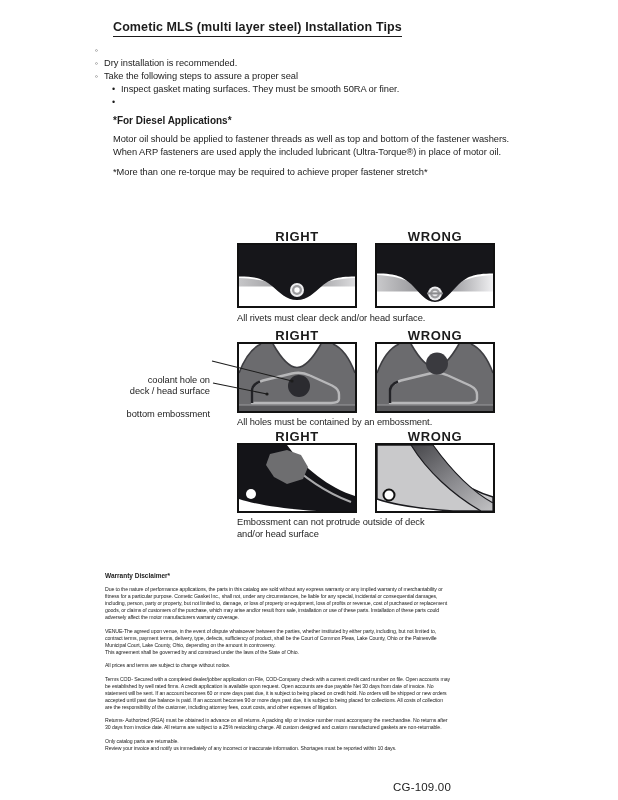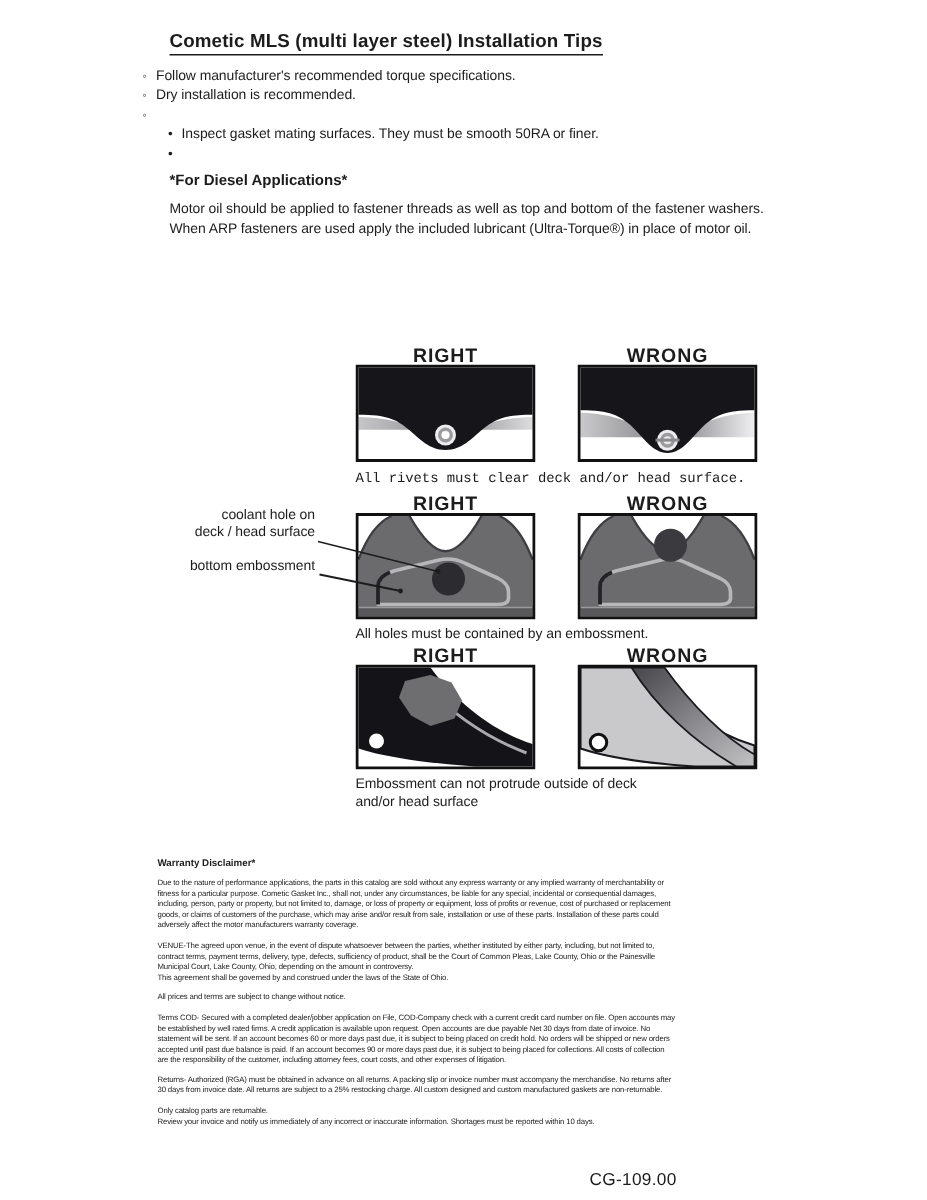--- a/index.html
+++ b/index.html
@@ -13,69 +13,70 @@
     border-bottom:1.5px solid #1c1c1c;padding-bottom:2px;display:inline-block;
   }
   .bullets{position:absolute;left:95px;top:44px;width:470px;font-size:9.3px;line-height:13px;letter-spacing:-0.05px;}
   .bullet{display:flex;}
   .bullet .marker{flex:none;width:9px;font-size:8px;line-height:13px;}
   .bullet.sub{margin-left:17px;}
   .bullet.sub .marker{font-size:9px;}
   .diesel{position:absolute;left:113px;top:115px;width:450px;}
   .diesel h2{margin:0 0 7px;font-size:10px;font-weight:700;}
   .diesel p{margin:0 0 7px;font-size:9.3px;line-height:13px;letter-spacing:-0.05px;white-space:pre-line;}
-  .figrow{position:absolute;left:237px;display:flex;gap:28px;}
+  .figrow{position:absolute;left:237px;display:flex;gap:18px;}
   .figrow1{top:230px;} .figrow2{top:329px;} .figrow3{top:430px;}
   .figcol{width:120px;}
   .figlabel{height:13px;line-height:13px;text-align:center;font-size:13px;font-weight:600;letter-spacing:.6px;}
   .figcol svg{display:block;}
   .figcaption{position:absolute;left:237px;font-size:9.3px;line-height:11.5px;letter-spacing:-0.05px;white-space:pre-line;}
-  .cap1{top:313px;font-family:Liberation Mono, monospace;} .cap2{top:417px;} .cap3{top:517px;}
+  .cap1{top:313px;} .cap2{top:417px;} .cap3{top:517px;}
   .anno-layer{position:absolute;left:100px;top:329px;width:400px;height:95px;pointer-events:none;}
   .anno-layer > svg{position:absolute;left:0;top:0;}
-  .anno{position:absolute;text-align:right;font-size:9.3px;line-height:11px;white-space:pre-line;letter-spacing:-0.05px;}
+  .anno{position:absolute;text-align:right;font-size:9.3px;line-height:11px;white-space:pre-line;letter-spacing:-0.05px;margin-top:37px;}
   .anno.coolant{top:9px;right:290px;width:130px;}
   .anno.gasket{top:43px;right:290px;width:140px;}
   .disclaimer{position:absolute;left:105px;top:572px;width:480px;}
   .disclaimer h3{margin:0 0 7px;font-size:6.5px;font-weight:700;}
   .disclaimer p{margin:0 0 6.5px;font-size:5.2px;line-height:7px;letter-spacing:-0.1px;white-space:pre-line;}
   .pagecode{position:absolute;left:393px;top:760px;font-size:11.5px;letter-spacing:.2px;margin-top:21px;}
 </style>
 </head>
 <body>
 
 <div class="page">
 
   <h1 class="title">Cometic MLS (multi layer steel) Installation Tips</h1>
 
   <div class="bullets">
     <div class="bullet">
       <span class="marker">◦</span>
-      <span>Follow manufacturer's recommended torque specifications.</span>
     </div>
     <div class="bullet">
       <span class="marker">◦</span>
       <span>Dry installation is recommended.</span>
     </div>
     <div class="bullet">
       <span class="marker">◦</span>
+      <span>Take the following steps to assure a proper seal</span>
     </div>
     <div class="bullet sub">
       <span class="marker">•</span>
       <span>Inspect gasket mating surfaces.  They must be smooth 50RA or finer.</span>
     </div>
     <div class="bullet sub">
       <span class="marker">•</span>
     </div>
   </div>
 
   <div class="diesel">
     <h2>*For Diesel Applications*</h2>
     <p>Motor oil should be applied to fastener threads as well as top and bottom of the fastener washers.
 When ARP fasteners are used apply the included lubricant (Ultra-Torque®) in place of motor oil.</p>
+    <p>*More than one re-torque may be required to achieve proper fastener stretch*</p>
   </div>
 
   <div class="figrow figrow1">
     <div class="figcol">
       <div class="figlabel">RIGHT</div>
       <svg width="120" height="65" viewBox="0 0 120 65">
         <defs>
           <linearGradient id="w1L" x1="0" y1="0" x2="1" y2="0">
               <stop offset="0" stop-color="#c6c6c8"></stop>
               <stop offset="1" stop-color="#9d9da0"></stop>

